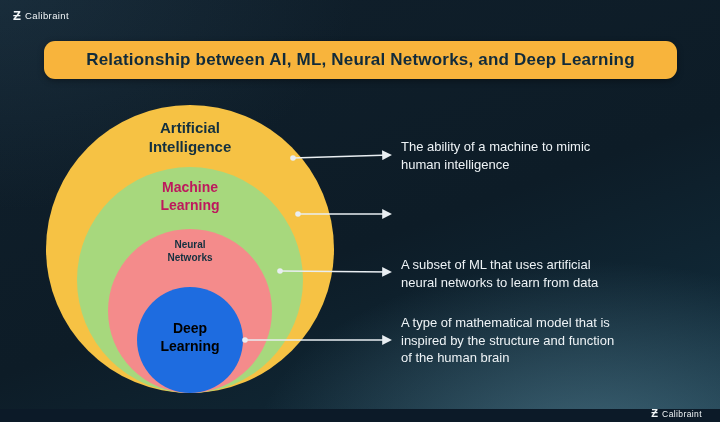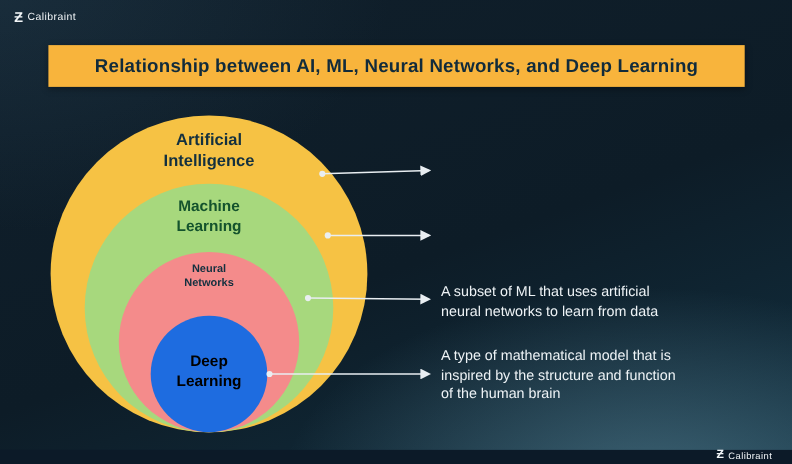--- a/index.html
+++ b/index.html
@@ -20,21 +20,21 @@
   .brand{ position:absolute; display:flex; align-items:center; gap:4px; color:#f2f6f8; }
   .brand-top{ left:13px; top:9px; }
   .brand-bottom{ right:18px; bottom:3px; }
   .brand-glyph{ font-size:13px; font-weight:bold; line-height:1; }
   .brand-bottom .brand-glyph{ font-size:11px; }
   .brand-name{ font-size:9.5px; letter-spacing:.4px; }
   .brand-bottom .brand-name{ font-size:8.5px; }
   
   .title-banner{
     position:absolute; left:44px; top:41px; width:633px; height:38px;
-    border-radius:0; display:flex; align-items:center; justify-content:center;
+    border-radius:11px; display:flex; align-items:center; justify-content:center;
     box-shadow:0 2px 6px rgba(0,0,0,.35);
   }
   .title-banner span{ font-size:17px; font-weight:bold; letter-spacing:.2px; }
   
   .ring{ position:absolute; border-radius:50%; }
   .ring-ai{ left:46px;  top:105px; width:288px; height:288px; }
   .ring-ml{ left:77px;  top:167px; width:226px; height:226px; }
   .ring-nn{ left:108px; top:229px; width:164px; height:164px; }
   .ring-dl{ left:137px; top:287px; width:106px; height:106px; }
   .ring-label{
@@ -71,21 +71,21 @@
 
   <div class="title-banner" style="background: rgb(248, 180, 60);">
     <span style="color: rgb(17, 43, 59);">Relationship between AI, ML, Neural Networks, and Deep Learning</span>
   </div>
 
   <div class="ring ring-ai" style="background: rgb(246, 194, 68);">
     <span class="ring-label" style="color: rgb(19, 48, 63);">Artificial
 Intelligence</span>
   </div>
   <div class="ring ring-ml" style="background: rgb(167, 216, 125);">
-    <span class="ring-label" style="color: #14532d;">Machine
+    <span class="ring-label" style="color: #be185d;">Machine
 Learning</span>
   </div>
   <div class="ring ring-nn" style="background: rgb(244, 139, 139);">
     <span class="ring-label" style="color: rgb(19, 48, 63);">Neural
 Networks</span>
   </div>
   <div class="ring ring-dl" style="background: rgb(30, 108, 224);">
     <span class="ring-label" style="color: #000000;">Deep
 Learning</span>
   </div>
@@ -103,20 +103,22 @@
       <line x1="245" y1="340" x2="390" y2="340" marker-end="url(#arrow)"></line>
     </g>
     <g fill="#E9EEF2">
       <circle cx="293" cy="158" r="2.8"></circle>
       <circle cx="298" cy="214" r="2.8"></circle>
       <circle cx="280" cy="271" r="2.8"></circle>
       <circle cx="245" cy="340" r="2.8"></circle>
     </g>
   </svg>
 
+  <p class="ann ann-1">The ability of a machine to mimic
+human intelligence</p>
   <p class="ann ann-3">A subset of ML that uses artificial
 neural networks to learn from data</p>
   <p class="ann ann-4">A type of mathematical model that is
 inspired by the structure and function
 of the human brain</p>
 
   <div class="brand brand-bottom">
     <span class="brand-glyph">Ƶ</span>
     <span class="brand-name">Calibraint</span>
   </div>

